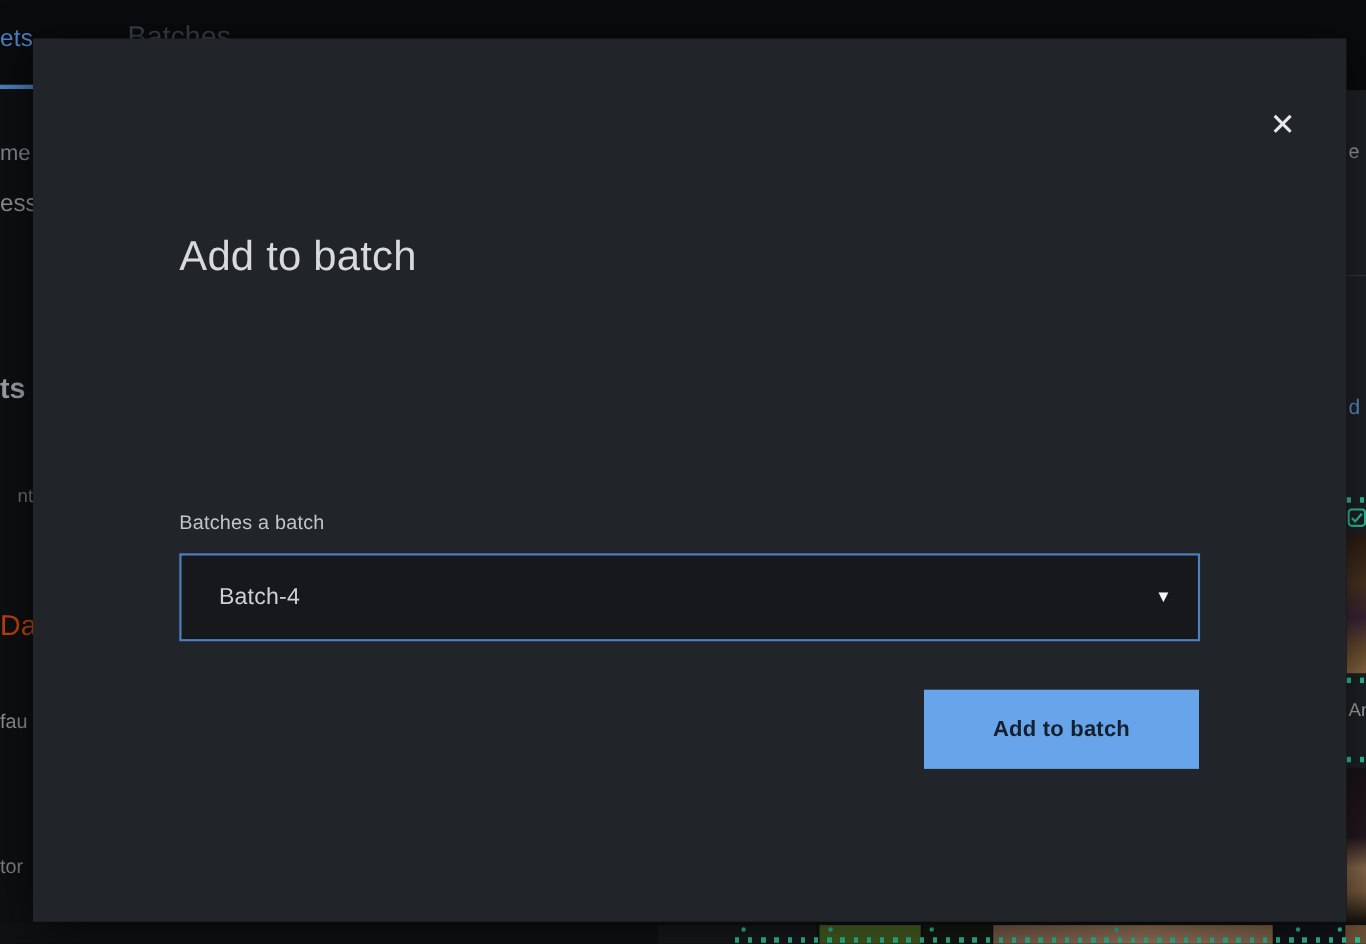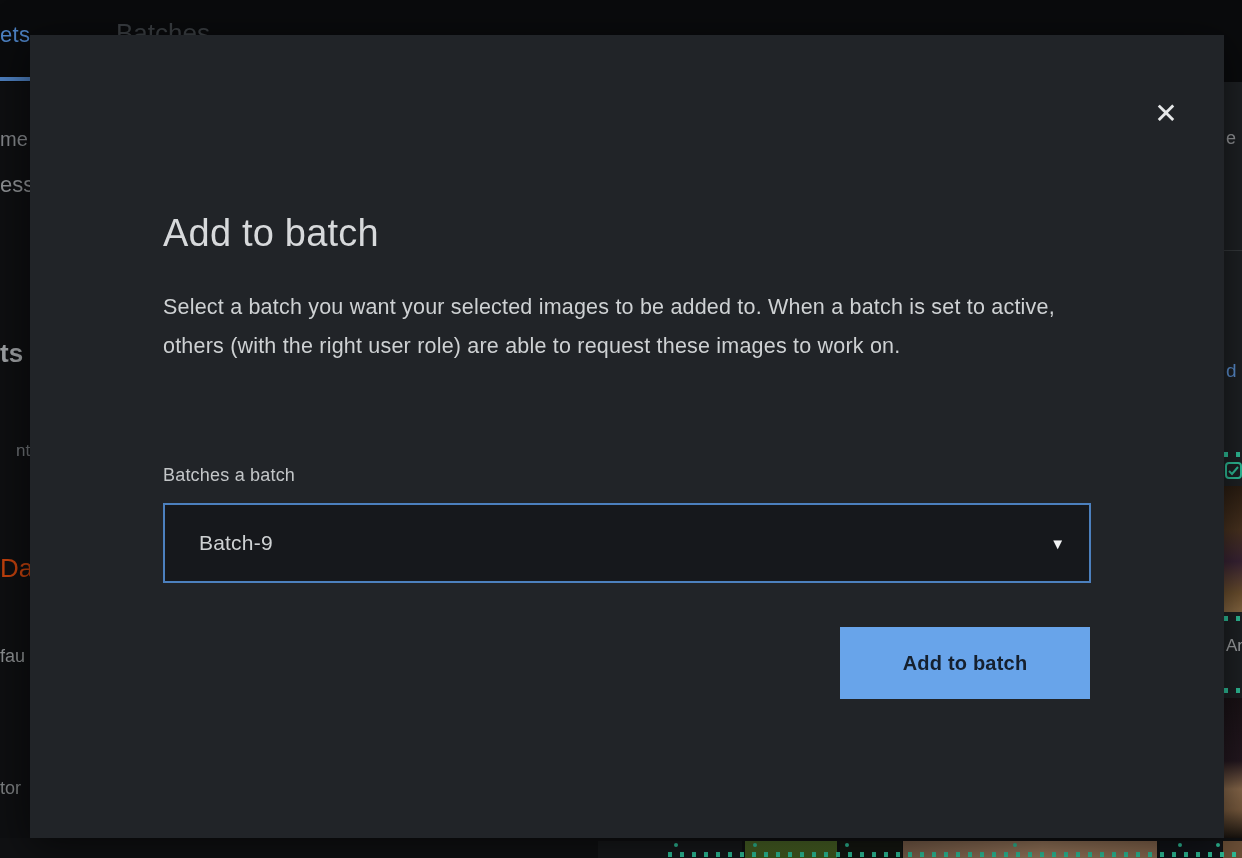--- a/index.html
+++ b/index.html
@@ -145,23 +145,22 @@
     <span class="b-dot" style="left:1178px"></span>
     <span class="b-dot" style="left:1216px"></span>
   </div>
 </div>
 
 <div class="modal">
   <button class="close-btn">✕</button>
 
   <h1 class="modal-title">Add to batch</h1>
 
-  <p class="modal-desc">Select a batch you want your selected images to be added to. When a batch is set to active, others (with the right user role) are able to request these images to work on.</p>
 
   <span class="select-label">Batches a batch</span>
 
   <div class="batch-select">
-    <span class="value">Batch-9</span>
+    <span class="value">Batch-4</span>
     <span class="caret">▼</span>
   </div>
 
   <button class="btn btn-primary">Add to batch</button>
 </div>
 
 </body></html>

